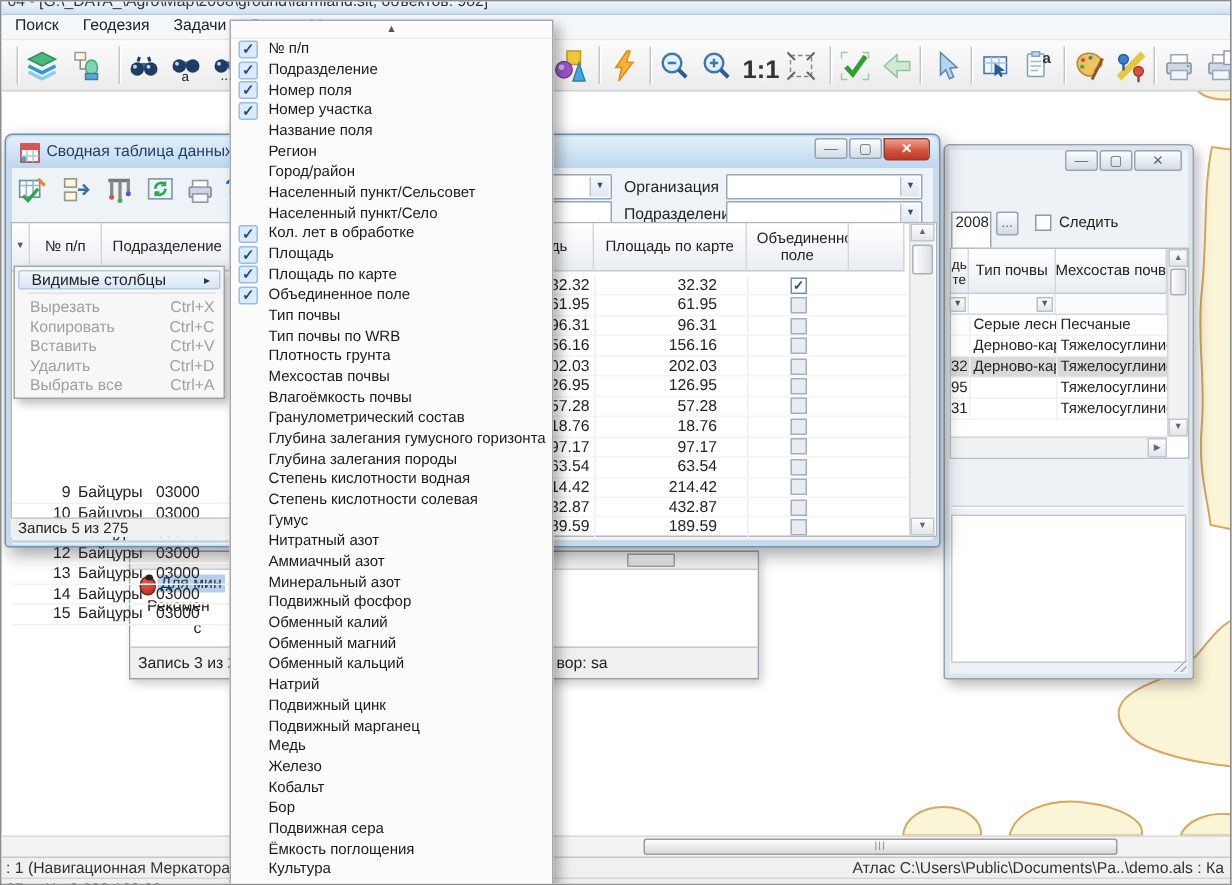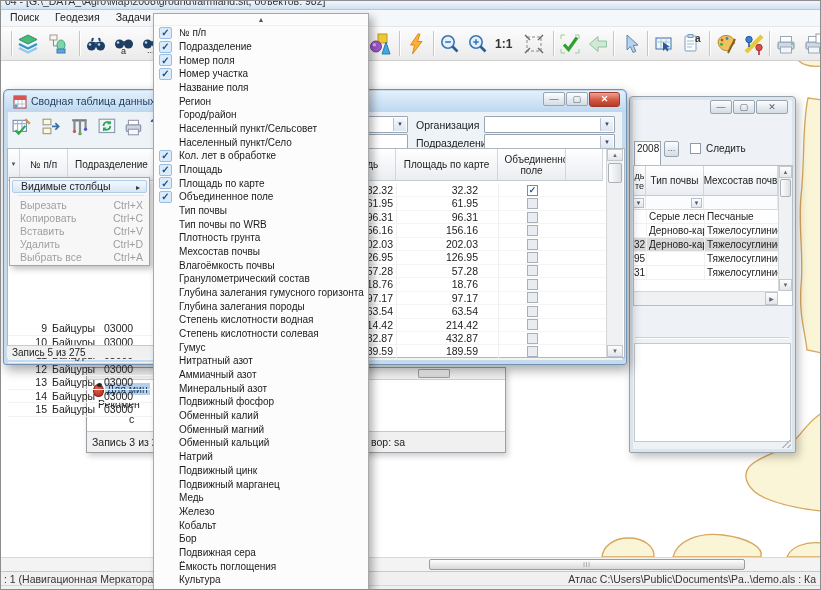--- a/index.html
+++ b/index.html
@@ -7,21 +7,21 @@
 #app{position:relative;width:821px;height:590px;background:#fff;border:1px solid #8d8d8d;overflow:hidden;font-size:11px;color:#222}
 
 #titlebar{position:absolute;left:0;top:0;width:100%;height:9px;background:linear-gradient(#f0f6fc,#cfe1f3);border-bottom:1px solid #b3c9de;overflow:hidden;z-index:1}
 #titlebar span{display:block;margin-top:-6px;font-size:10.5px;color:#333;padding-left:4px;white-space:nowrap}
 #menubar{position:absolute;left:0;top:9px;width:100%;height:17px;background:#f5f8fb;border-bottom:1px solid #e3e7ea;display:flex;align-items:flex-start;padding-left:1px;z-index:1}
 .mb-it{padding:1px 8px;font-size:10.5px;color:#222;white-space:nowrap}
 #toolbar{position:absolute;left:0;top:26px;width:100%;height:34px;background:linear-gradient(#fcfcfc,#ebebeb);border-bottom:1px solid #d0d0d0;z-index:1}
 .tsep{position:absolute;top:4px;width:1px;height:25px;background:#c6c6c6;box-shadow:1px 0 0 #fff}
 .tbtn{position:absolute;top:3px;width:27px;height:27px;border:0;background:transparent;padding:2px}
 .tbtn svg{width:22px;height:22px;display:block}
-.t-label{position:absolute;top:10px;font-weight:bold;font-size:12px;color:#333}
+.t-label{position:absolute;top:10px;font-weight:bold;font-size:17px;color:#333}
 
 #map{position:absolute;left:0;top:0;width:821px;height:590px;z-index:0;pointer-events:none}
 
 #hscroll{position:absolute;left:0;top:556px;width:100%;height:14px;background:#f3f3f3;border-top:1px solid #d9d9d9;z-index:2}
 #hthumb{position:absolute;left:428px;top:1px;width:316px;height:11px;background:linear-gradient(#fefefe,#d8d8d8);border:1px solid #9c9c9c;border-radius:2px;text-align:center;font-size:6px;line-height:9px;color:#777;letter-spacing:1px}
 #statusbar{position:absolute;left:0;top:570px;width:100%;height:14px;background:#f0f0f0;border-top:1px solid #c8c8c8;z-index:2;font-size:10.5px;color:#333}
 #statusbar .sl{position:absolute;left:3px;top:1px;white-space:nowrap}
 #statusbar .sr{position:absolute;right:4px;top:1px;white-space:nowrap}
 #statusbar2{position:absolute;left:0;top:584px;width:100%;height:14px;background:#f0f0f0;border-top:1px solid #d5d5d5;z-index:2;font-size:10.5px;color:#333;padding:1px 0 0 3px;white-space:nowrap}
 
@@ -88,21 +88,21 @@
 #c-rows{position:absolute;left:307px;top:35px;width:291px}
 .crow{display:flex;height:13.46px;line-height:13.4px;font-size:10.5px;border-bottom:1px solid #f4f4f4}
 .c-a{width:81px;text-align:right;padding-right:3px}
 .c-m{width:102px;text-align:right;padding-right:20px;border-left:1px solid #efefef}
 .c-cb{width:68px;display:flex;align-items:center;justify-content:center;border-left:1px solid #efefef}
 .cbx{width:11px;height:11px;background:#e9edf1;border:1px solid #a7b0b9;font-size:9px;line-height:9px;text-align:center;color:#1f4e8c;font-weight:bold}
 .cbx.on{background:#fff;border-color:#7d8da0}
 #dlg-status{position:absolute;left:3px;top:255px;width:147px;height:13px;background:#f0f0f0;border-top:1px solid #c8c8c8;border-right:1px solid #c8c8c8;font-size:10px;padding:1px 0 0 5px;white-space:nowrap}
 
 #ctxmenu{position:absolute;left:8px;top:176px;width:141px;background:#f7f7f7;border:1px solid #a5a5a5;box-shadow:3px 3px 6px rgba(0,0,0,.25);z-index:8;padding:2px 0;font-size:10.5px}
-.ctx-it{height:13px;display:flex;align-items:flex-end;padding:0 6px 0 10px;white-space:nowrap}
+.ctx-it{height:13px;display:flex;align-items:center;padding:0 6px 0 10px;white-space:nowrap}
 .ctx-it .sc{margin-left:auto;padding-left:8px}
 .ctx-it .sub{margin-left:auto;font-size:8px;color:#333}
 .ctx-it.dis{color:#9f9f9f}
 .ctx-it.hl{background:linear-gradient(#f3f8fd,#d7e6f5);border:1px solid #b0ccea;border-radius:2px;margin:0 2px;padding-left:8px}
 .ctx-sep{height:1px;background:#e2e2e2;margin:2px 5px 2px 8px}
 
 #colmenu{position:absolute;left:152px;top:12px;width:216px;height:578px;background:#fcfcfc;border:1px solid #a8a8a8;box-shadow:4px 4px 8px rgba(0,0,0,.3);z-index:9;overflow:hidden}
 #colmenu .scrolltop{height:12px;display:flex;justify-content:center;align-items:center;font-size:7px;color:#555;border-bottom:1px solid #f0f0f0}
 .cmi{height:13.68px;display:flex;align-items:center;padding-left:5px}
 .cmi .chk{width:13px;height:12px;margin-right:7px;display:flex;align-items:center;justify-content:center;font-size:10px;color:#1d4f8c;font-weight:bold;flex:none}

